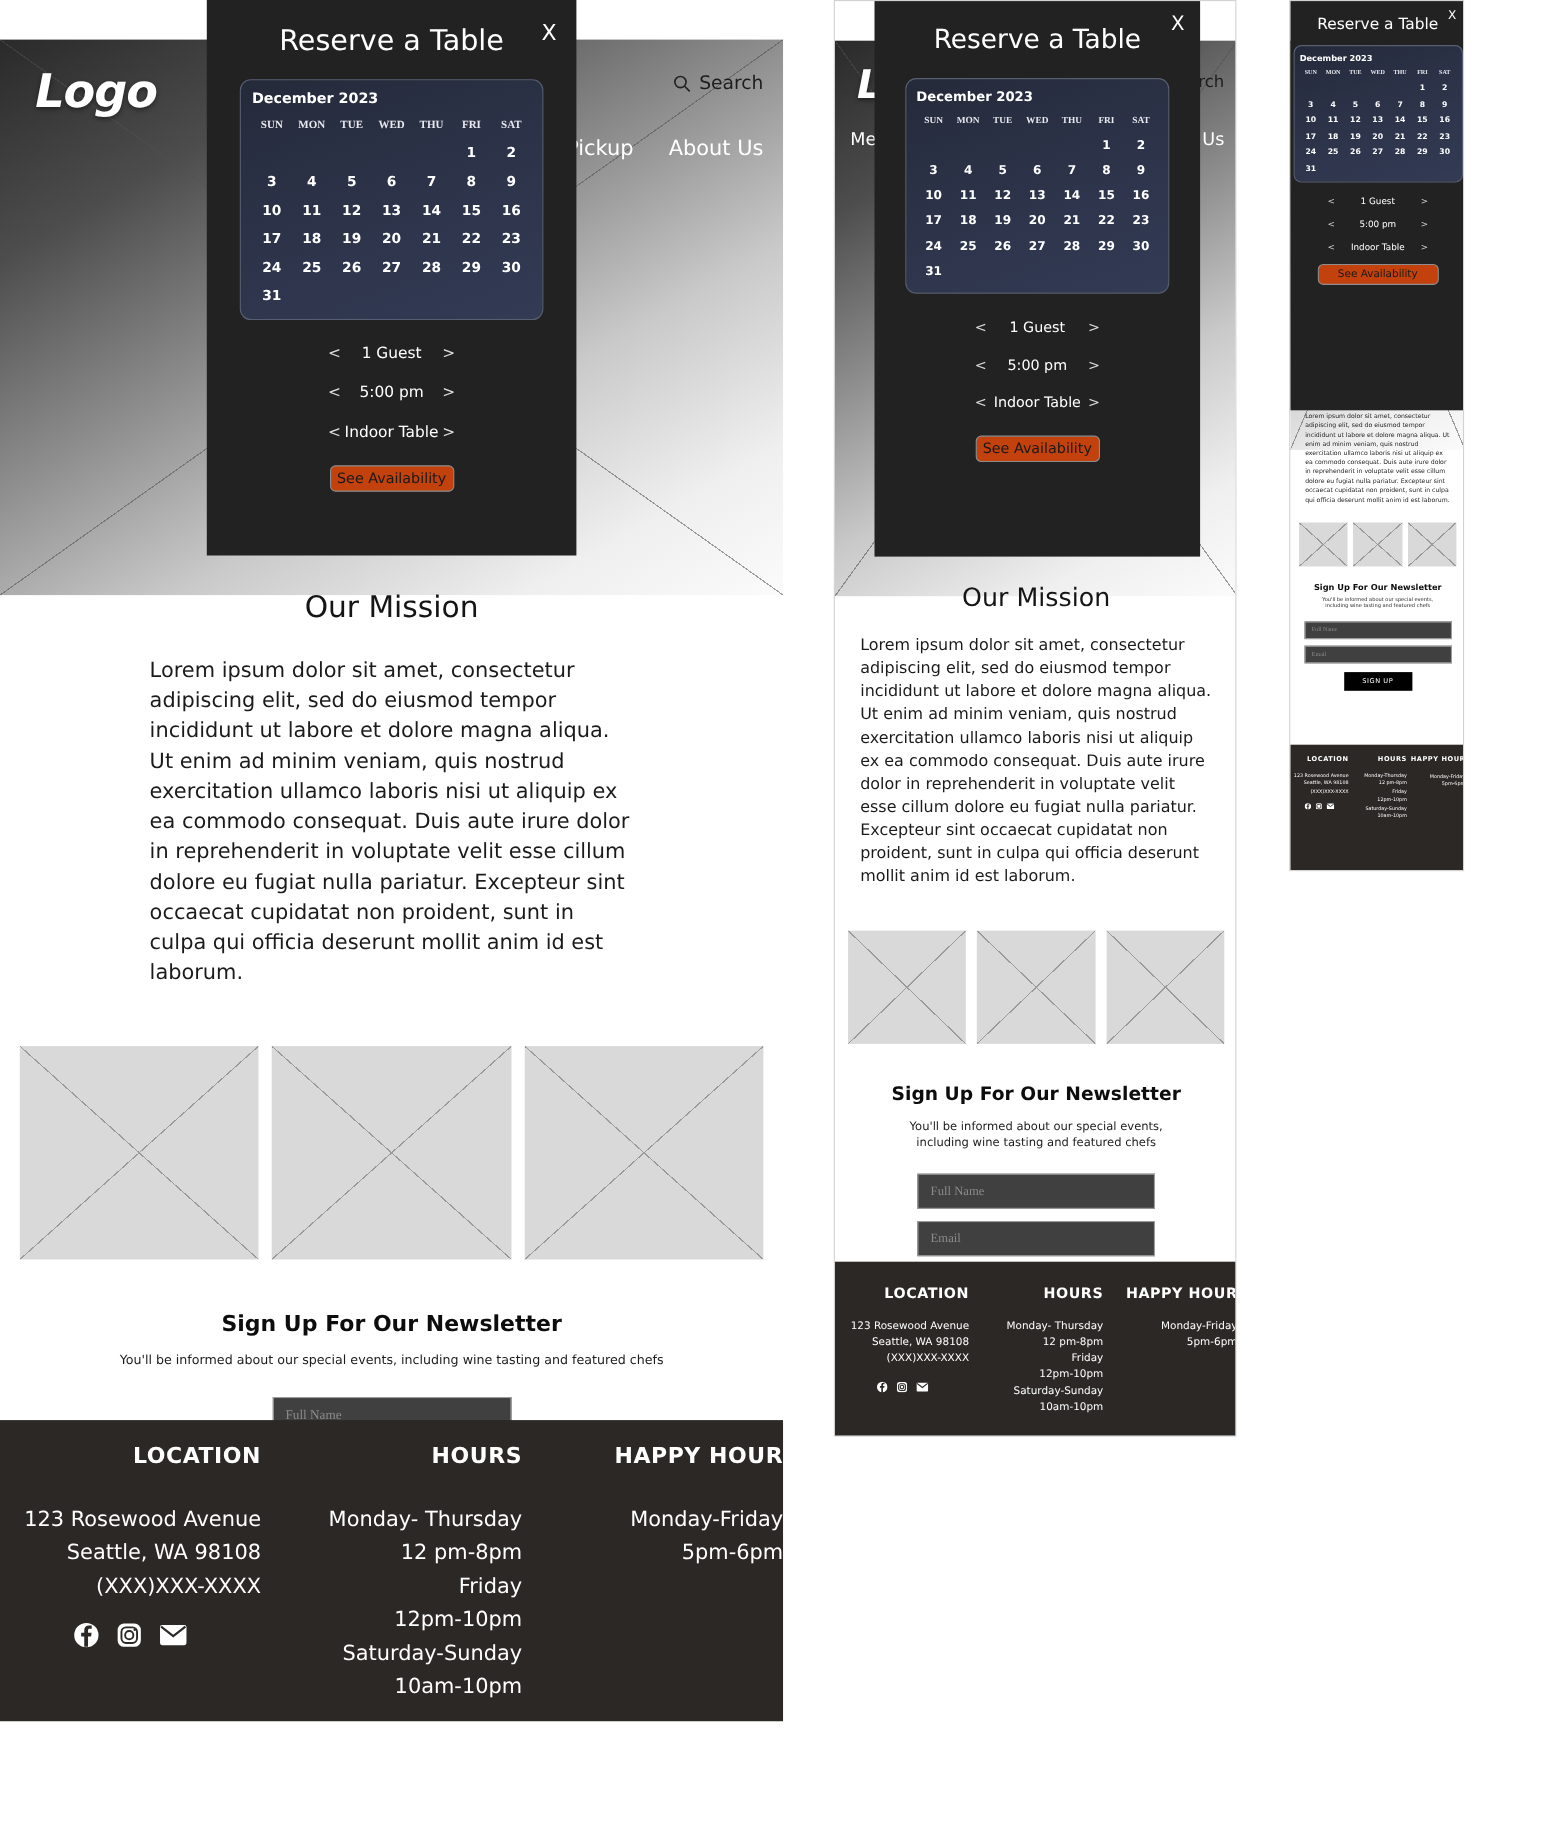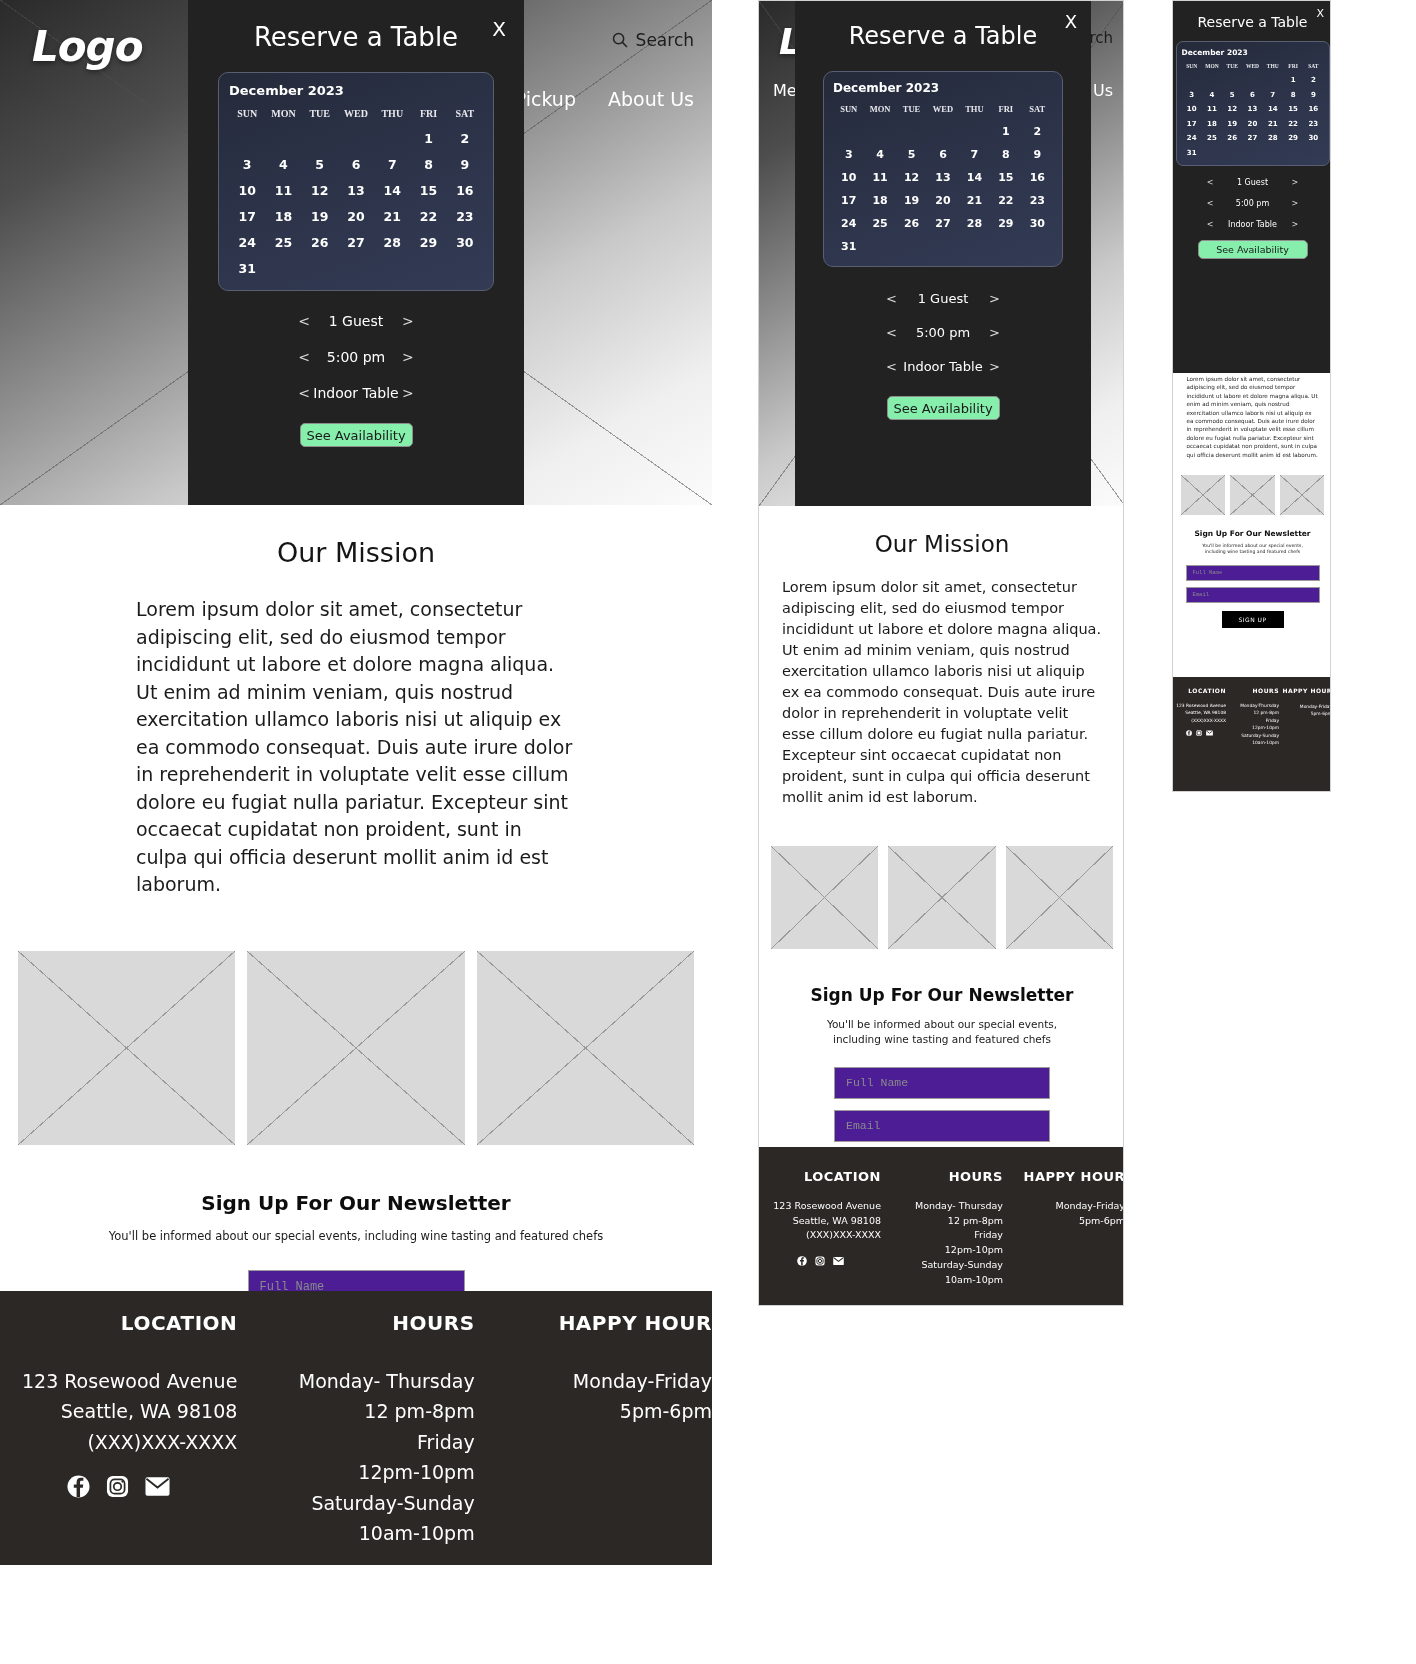--- a/index.html
+++ b/index.html
@@ -21,20 +21,21 @@
     background:linear-gradient(to top right,transparent calc(50% - 0.5px),#9a9a9a calc(50% - 0.5px),#9a9a9a calc(50% + 0.5px),transparent calc(50% + 0.5px));
   }
   .ph::after{
     background:linear-gradient(to bottom right,transparent calc(50% - 0.5px),#9a9a9a calc(50% - 0.5px),#9a9a9a calc(50% + 0.5px),transparent calc(50% + 0.5px));
   }
 
   
   .hero{
     position:relative;overflow:hidden;
     background:linear-gradient(150deg,#2a2a2a 0%,#4d4d4d 22%,#8e8e8e 45%,#c9c9c9 65%,#efefef 85%,#fbfbfb 100%);
+    margin-top:36px;
   }
   .hero .xlines::before,.hero .xlines::after{
     content:"";position:absolute;left:0;top:0;width:100%;height:100%;
     background:linear-gradient(to top right,transparent calc(50% - 0.5px),rgba(80,80,80,.55) calc(50% - 0.5px),rgba(80,80,80,.55) calc(50% + 0.5px),transparent calc(50% + 0.5px));
   }
   .hero .xlines::after{
     background:linear-gradient(to bottom right,transparent calc(50% - 0.5px),rgba(80,80,80,.55) calc(50% - 0.5px),rgba(80,80,80,.55) calc(50% + 0.5px),transparent calc(50% + 0.5px));
   }
   .logo{
     position:absolute;font-style:italic;font-weight:bold;color:#fff;
@@ -56,35 +57,35 @@
     border:1px solid #585f72;border-radius:10px;
   }
   .cal-month{text-align:left;font-weight:bold;color:#fff;}
   .cal-grid{display:grid;grid-template-columns:repeat(7,1fr);text-align:center;}
   .cal-dow{color:#e9e9ef;font-weight:bold;font-family:Liberation Serif, serif;}
   .cal-day{color:#ffffff;font-weight:bold;}
   .stepper{display:flex;align-items:center;justify-content:center;width:100%;}
   .stepper .arrow{color:#dddddd;cursor:pointer;user-select:none;}
   .stepper .val{text-align:center;color:#fff;}
   .see-avail{
-    background:#86efac;color:#1a1a1a;border:1px solid #8d8d8d;border-radius:5px;
+    background:#c2410c;color:#1a1a1a;border:1px solid #8d8d8d;border-radius:5px;
     text-align:center;cursor:pointer;font-family:inherit;
   }
 
   
   .panel{position:absolute;background:#fff;overflow:hidden;}
   .panel-border{border:1px solid #d2d2d2;}
   .mission-h{text-align:center;font-weight:normal;color:#151515;}
   .mission-p{color:#1b1b1b;}
   .gallery{display:flex;}
   .news-h{text-align:center;font-weight:bold;color:#0d0d0d;}
   .news-sub{text-align:center;color:#1b1b1b;}
   .field{
-    border:1px solid #9b9b9b;background:#4c1d95;color:#8a8a8a;display:flex;align-items:center;
-    font-family:Liberation Mono, monospace;
+    border:1px solid #9b9b9b;background:#404040;color:#8a8a8a;display:flex;align-items:center;
+    font-family:Liberation Serif, serif;
   }
   .signup-btn{background:#000;color:#fff;text-align:center;cursor:pointer;font-family:inherit;
     display:flex;align-items:center;justify-content:center;letter-spacing:.5px;}
 
   
   .footer{background:#2b2826;color:#fff;display:flex;}
   .fcol{flex:1;text-align:right;}
   .fcol h4{font-weight:bold;letter-spacing:.5px;}
   .fcol p{font-weight:normal;}
   .socials{display:flex;justify-content:center;}

